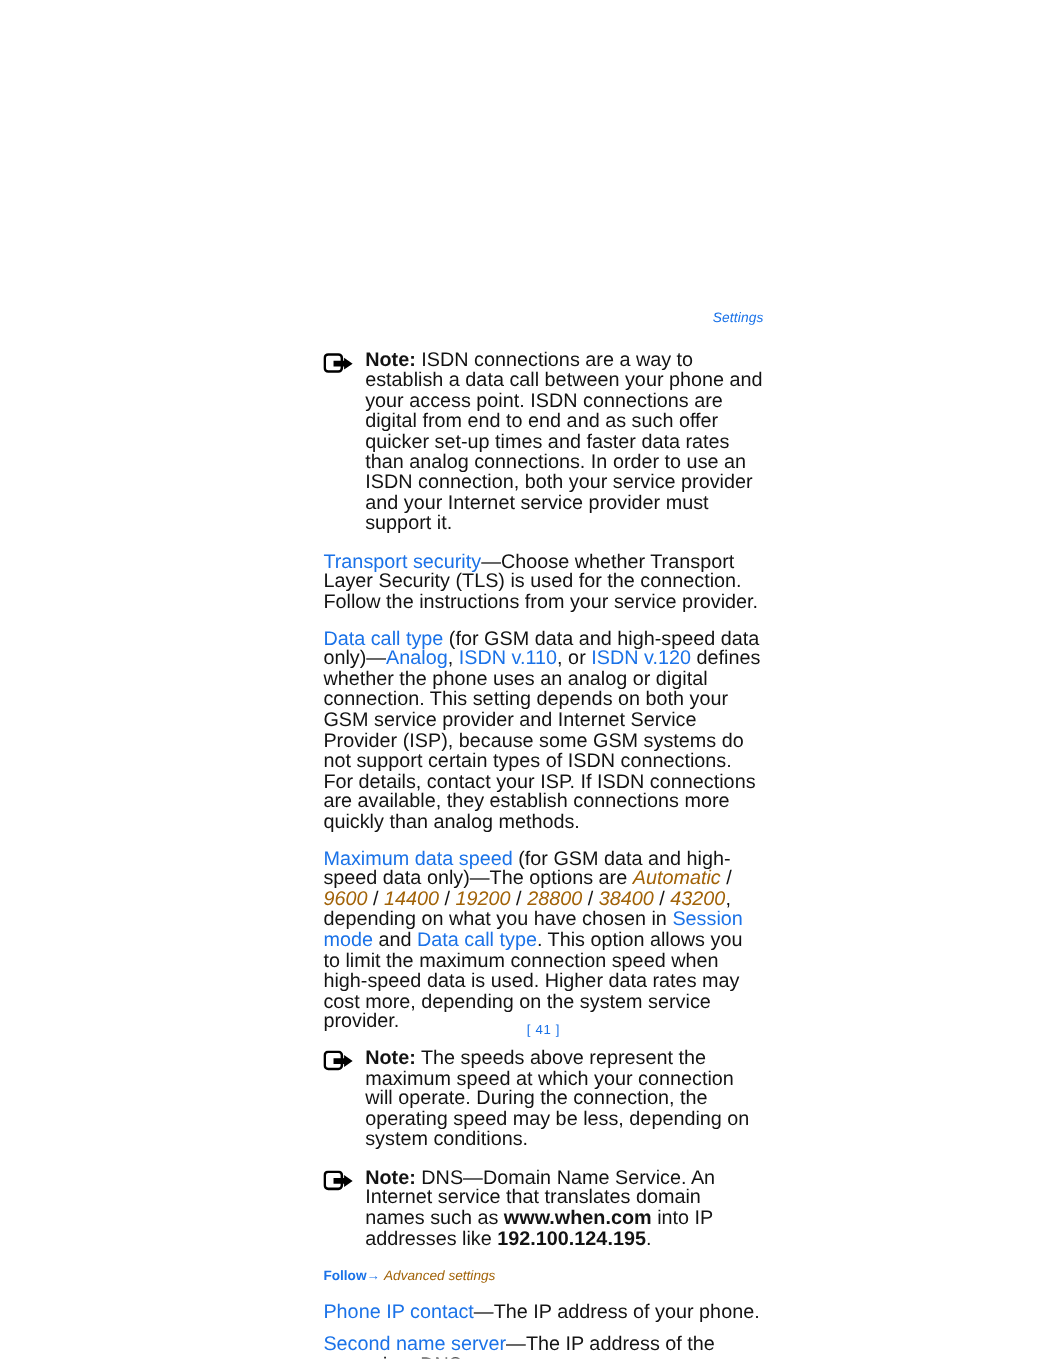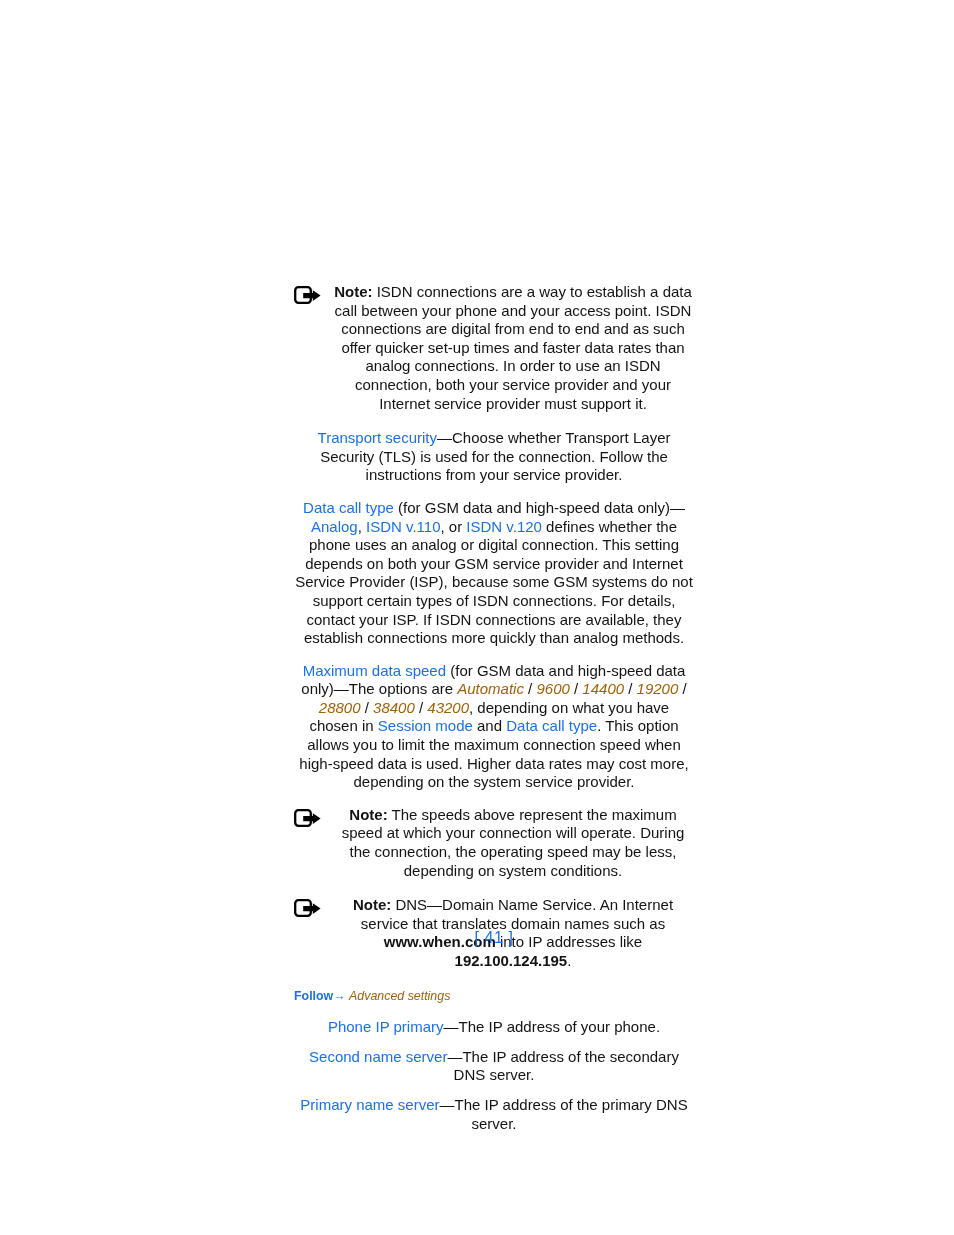--- a/index.html
+++ b/index.html
@@ -52,24 +52,24 @@
     position: absolute;
     left: 0;
     top: 3px;
     width: 28px;
     height: 20px;
   }
   .note-icon svg { display: block; }
 
   .note p, .para {
     margin: 0;
-    font-size: 15px;
+    font-size: 18px;
     line-height: 18.6px;
     color: #131313;
-    text-align: center;
+    text-align: left;
   }
 
   .para {
     margin: 0 0 14px 0;
   }
   .para.list-line {
     margin-bottom: 11px;
   }
 
   b, .bold { font-weight: bold; }
@@ -83,31 +83,32 @@
     font-size: 12.4px;
     line-height: 18.6px;
   }
 
   .folio {
     position: absolute;
     left: 0;
     top: 646px;
     width: 400px;
     text-align: center;
-    font-size: 16px;
+    font-size: 12px;
     color: #1a72e8;
     letter-spacing: .6px;
   }
 </style>
 </head>
 <body>
 
 <div id="page">
   <div class="content">
 
+    <div class="running-head">Settings</div>
 
     <div class="note">
       <span class="note-icon">
         <svg width="28" height="20" viewBox="0 0 28 20" xmlns="http://www.w3.org/2000/svg">
           <rect x="1.2" y="1.2" width="15.6" height="15.6" rx="3.2" ry="3.2" fill="none" stroke="#000000" stroke-width="2.3"></rect>
           <path d="M9.2 7.0 h9.6 V4.2 L26.6 9.6 L18.8 15.0 V12.2 H9.2 Z" fill="#000000"></path>
         </svg>
       </span>
       <p><b>Note:</b><span> ISDN connections are a way to establish a data call between your phone and your access point. ISDN connections are digital from end to end and as such offer quicker set-up times and faster data rates than analog connections. In order to use an ISDN connection, both your service provider and your Internet service provider must support it.</span></p>
     </div>
@@ -134,21 +135,21 @@
         <svg width="28" height="20" viewBox="0 0 28 20" xmlns="http://www.w3.org/2000/svg">
           <rect x="1.2" y="1.2" width="15.6" height="15.6" rx="3.2" ry="3.2" fill="none" stroke="#000000" stroke-width="2.3"></rect>
           <path d="M9.2 7.0 h9.6 V4.2 L26.6 9.6 L18.8 15.0 V12.2 H9.2 Z" fill="#000000"></path>
         </svg>
       </span>
       <p><b>Note:</b><span> DNS—Domain Name Service. An Internet service that translates domain names such as </span><b>www.when.com</b><span> into IP addresses like </span><b>192.100.124.195</b><span>.</span></p>
     </div>
 
     <p class="options-line"><span class="blue-b">Follow</span><span class="blue arrow">→</span> <span class="blue-i">Advanced settings</span></p>
 
-    <p class="para list-line"><span class="blue">Phone IP primary</span><span>—The IP address of your phone.</span></p>
+    <p class="para list-line"><span class="blue">Phone IP contact</span><span>—The IP address of your phone.</span></p>
 
     <p class="para list-line"><span class="blue">Second name server</span><span>—The IP address of the secondary DNS server.</span></p>
 
     <p class="para list-line"><span class="blue">Primary name server</span><span>—The IP address of the primary DNS server.</span></p>
 
     <div class="folio">[ 41 ]</div>
 
   </div>
 </div>
 

